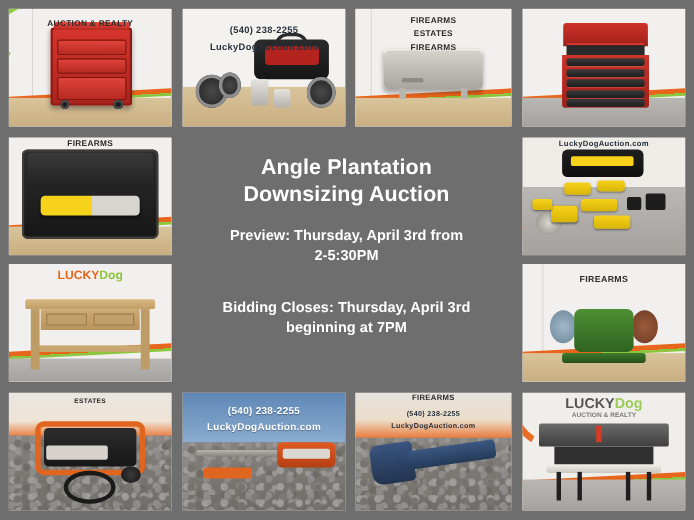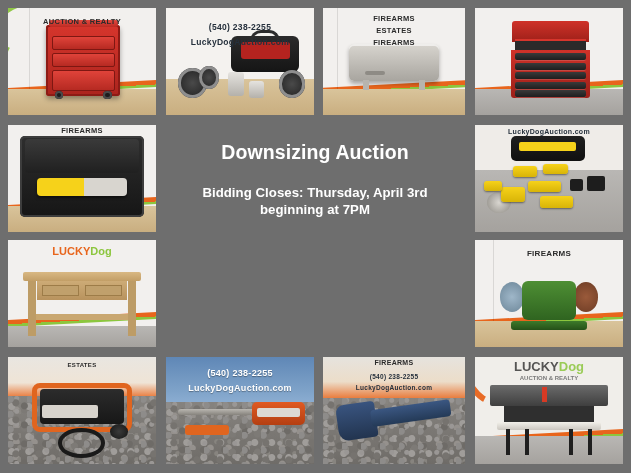--- a/index.html
+++ b/index.html
@@ -185,21 +185,21 @@
   .circsaw{position:absolute;left:8%;width:26%;top:56%;height:26%;}
   .circsaw .bl{position:absolute;left:0;bottom:0;width:62%;height:76%;border-radius:50%;
     background:radial-gradient(circle,#d9d6d0,#8d8a84);}
 
   
   .center{position:absolute;left:160px;top:126px;width:310px;height:220px;
     display:flex;flex-direction:column;align-items:center;justify-content:flex-start;
     text-align:center;color:#ffffff;}
   .ttl{font-size:19.5px;font-weight:700;line-height:1.26;letter-spacing:.1px;margin-top:14px;}
   .para{font-size:13.2px;font-weight:700;line-height:1.33;margin-top:16px;letter-spacing:.05px;}
-  .para.sp{margin-top:19px;}
+  .para.sp{margin-top:31px;}
 </style>
 </head>
 <body>
 
 <div class="canvas">
 
   <div class="tile" style="left:8px;top:8px;width:148px;height:107px;">
     <div class="ph">
       <div class="wall"></div>
         <div class="floor"></div>
@@ -301,21 +301,26 @@
           <div class="yt" style="right:0;top:8%;width:62%;height:52%"></div>
           </div>
         <div class="yt" style="left:6%;top:52%;width:12%;height:10%"></div>
       </div>
       <div class="cap dark" style="top:3%;font-size:7px;">LuckyDogAuction.com</div>
     </div>
   </div>
 
   <div class="center">
     <div class="ttl">
+      <div>Angle Plantation</div>
       <div>Downsizing Auction</div>
+    </div>
+    <div class="para">
+      <div>Preview:  Thursday, April 3rd from</div>
+      <div>2-5:30PM</div>
     </div>
     <div class="para sp">
       <div>Bidding Closes:  Thursday, April 3rd</div>
       <div>beginning at 7PM</div>
     </div>
   </div>
 
   <div class="tile" style="left:8px;top:240px;width:148px;height:107px;">
     <div class="ph">
       <div class="wall"></div>

